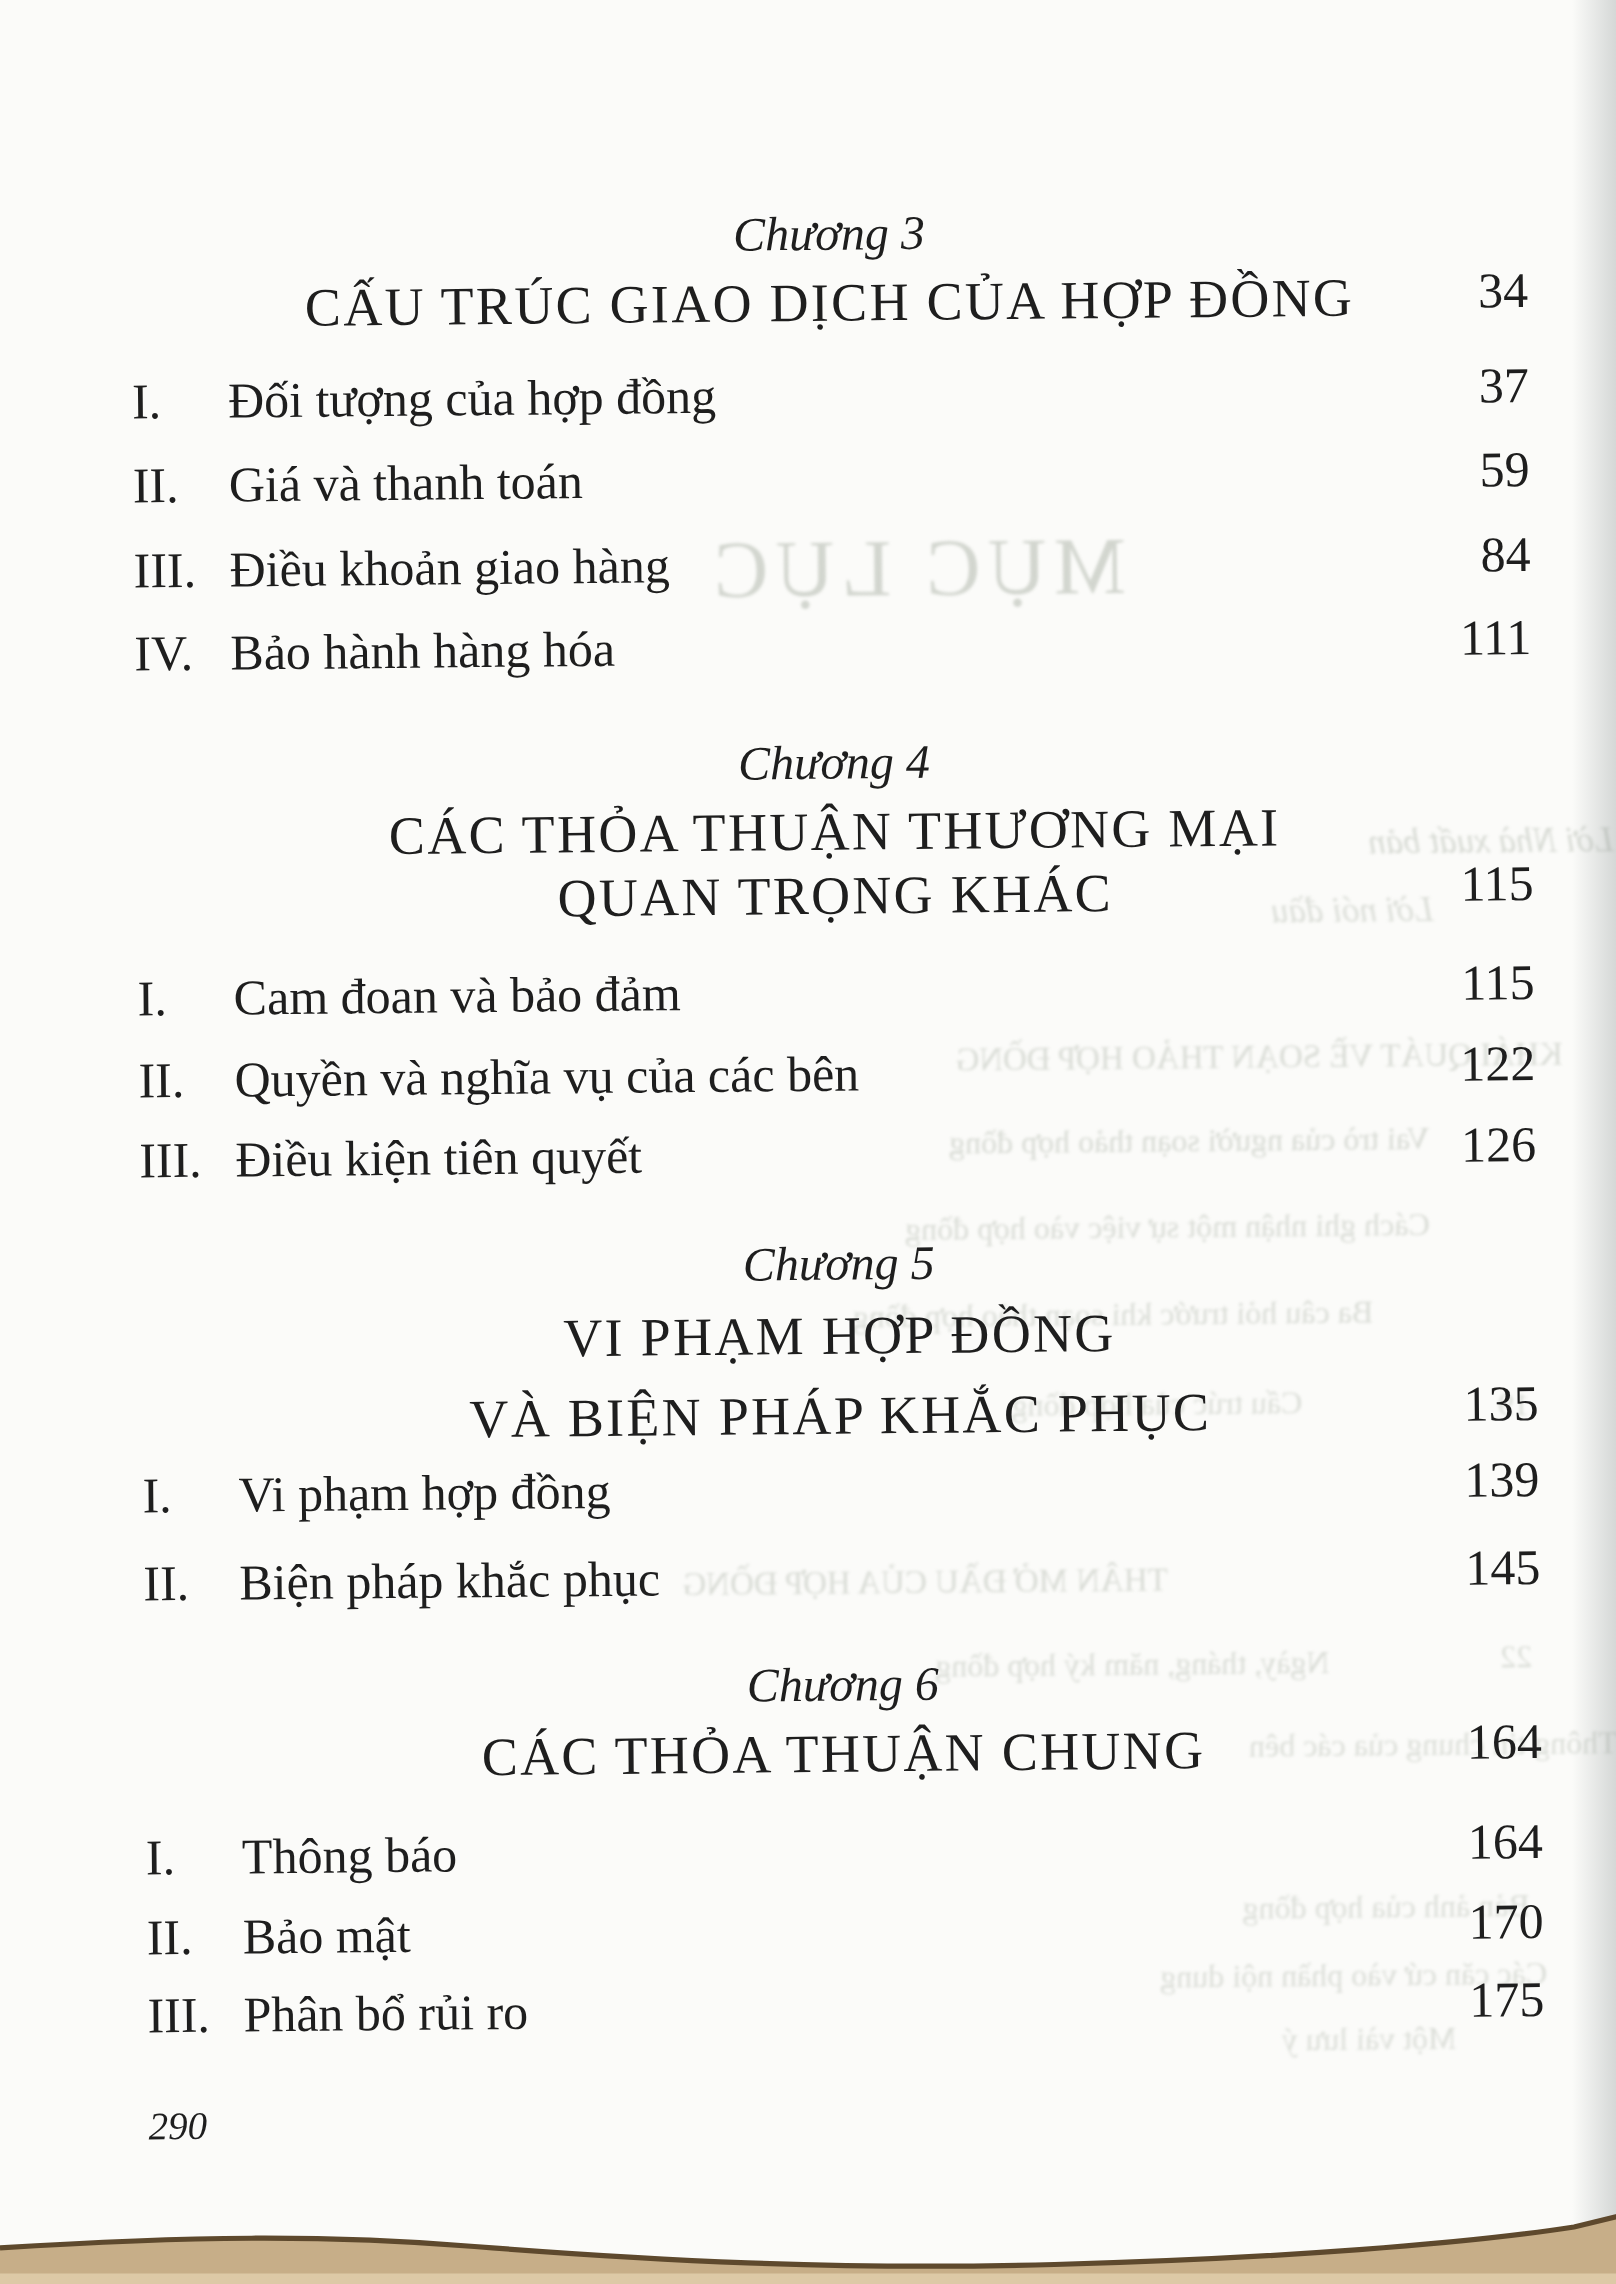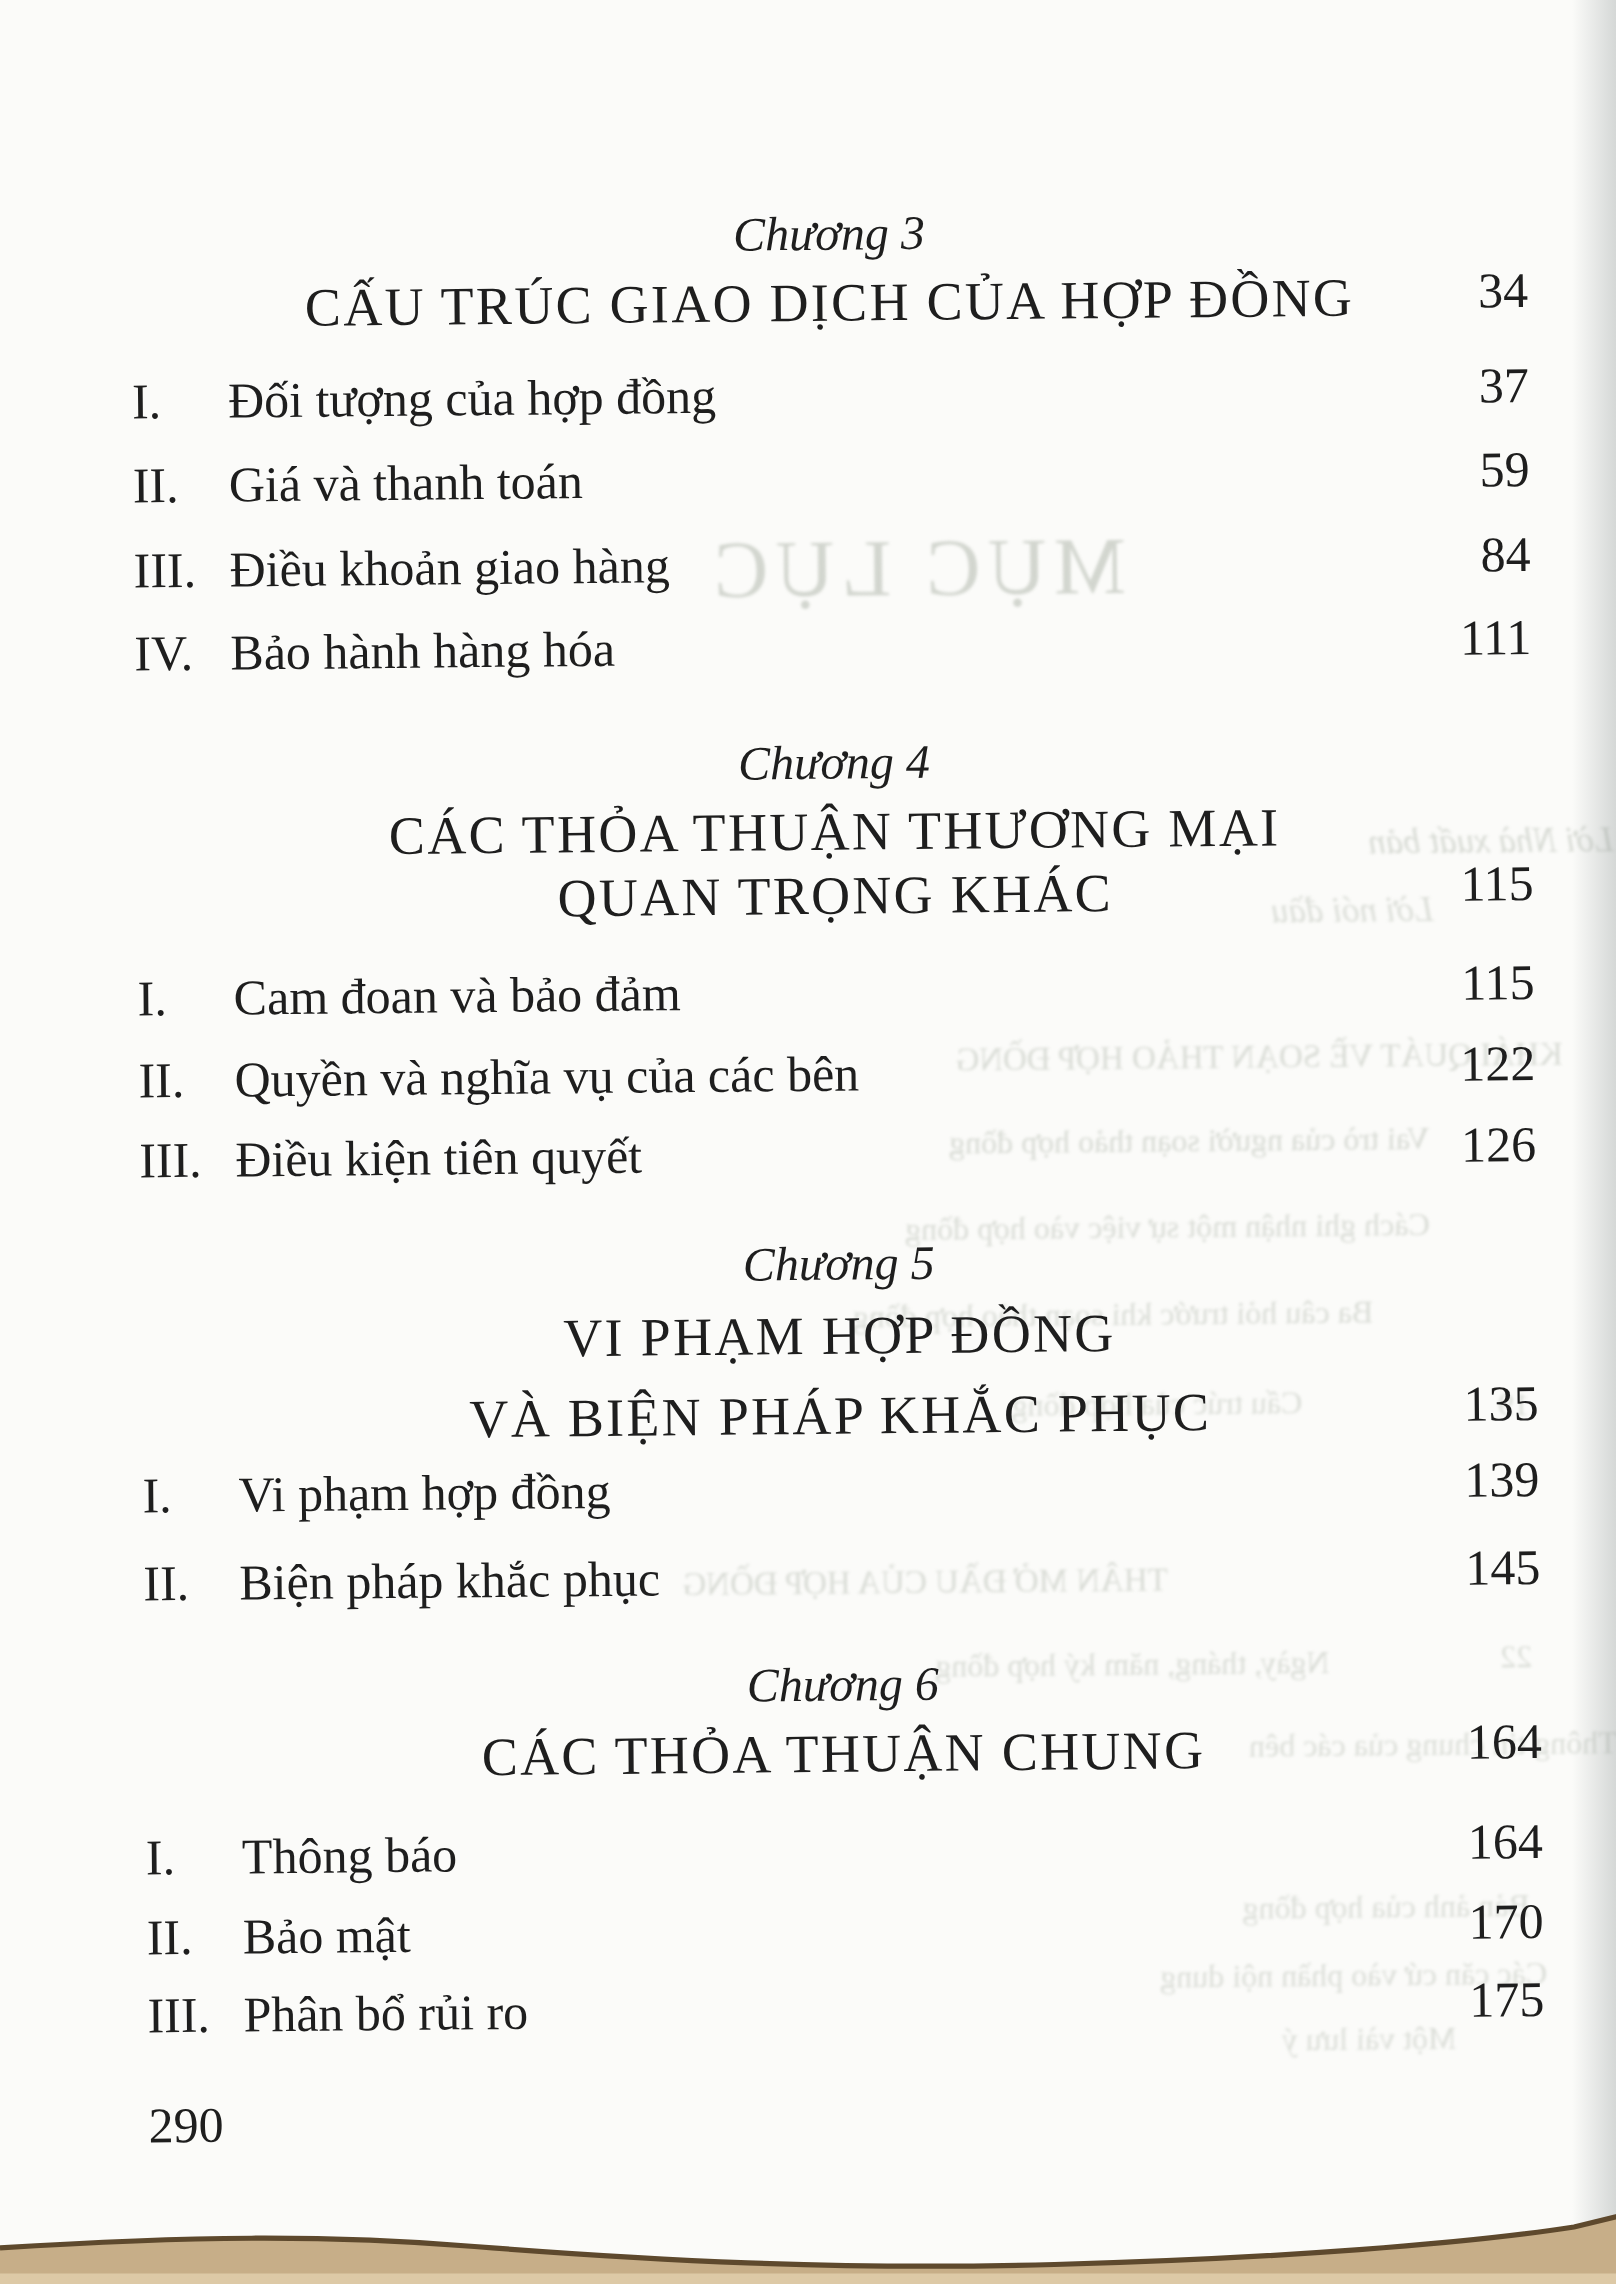--- a/index.html
+++ b/index.html
@@ -33,21 +33,21 @@
     padding:0 90px;
   }
   .item{height:53px;font-size:50px;line-height:53px;display:flex;align-items:center;padding-right:181px;}
   .item .numeral{width:96px;flex:0 0 auto;}
   .item .label{white-space:nowrap;}
   .pagenum{
     position:absolute;right:81px;width:196px;height:53px;
     text-align:right;font-size:50px;line-height:53px;
   }
   .footer-num{
-    position:absolute;left:139px;top:2093px;font-size:50px;line-height:53px;
+    position:absolute;left:139px;top:2093px;font-size:39px;line-height:53px;font-style:italic;
   }
 
   
   .edge-right{
     position:absolute;top:0;right:0;width:45px;height:2284px;pointer-events:none;
     background:linear-gradient(to right, rgba(150,158,158,0), rgba(148,156,156,0.38));
   }
   .bottom-band{position:absolute;left:0;bottom:0;width:1617px;height:84px;display:block;}
 </style>
 </head>

